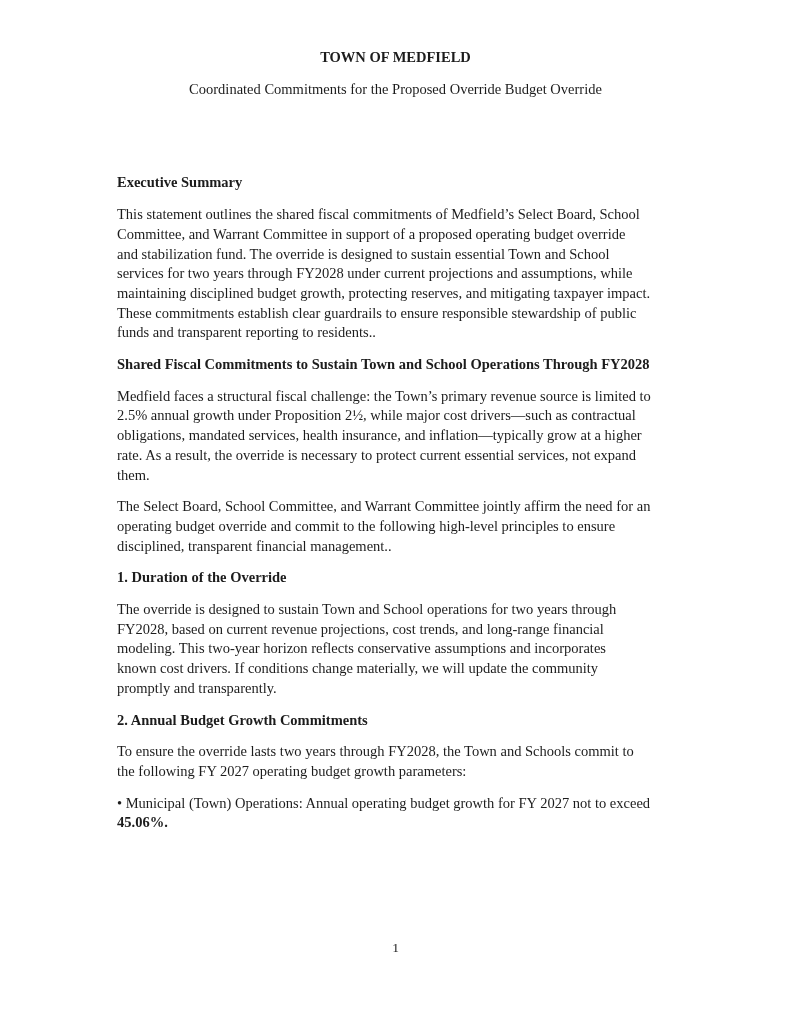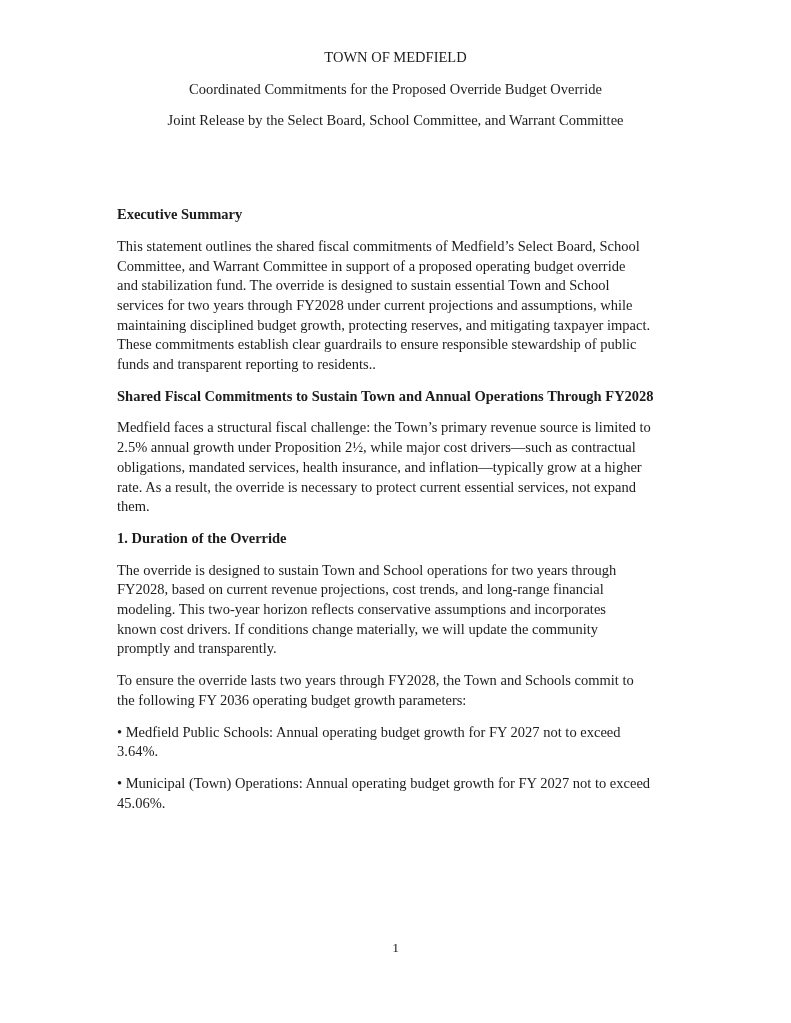--- a/index.html
+++ b/index.html
@@ -29,21 +29,21 @@
   .content-block {
     width: 622px;
     margin-top: 12px;
   }
   p {
     margin: 0 0 12px 0;
     font-size: 14.5px;
     line-height: 19.7px;
     white-space: pre-line;
   }
-  .bold { font-weight: normal; }
+  .bold { font-weight: bold; }
   .section-heading {
     font-weight: bold;
     margin: 0 0 12px 0;
   }
   .exec-heading {
     margin-top: 74px;
   }
   .footer {
     position: absolute;
     left: 0;
@@ -55,58 +55,59 @@
   }
 </style>
 </head>
 <body>
 
 <div class="page">
 
   <div class="header-block">
     <p class="bold">TOWN OF MEDFIELD</p>
     <p>Coordinated Commitments for the Proposed Override Budget Override</p>
-    <p>Joint Release by the Select Board, School Committee, and Warrant Committee</p>
   </div>
 
   <div class="content-block">
 
     <p class="section-heading exec-heading">Executive Summary</p>
 
     <p>This statement outlines the shared fiscal commitments of Medfield’s Select Board, School
 Committee, and Warrant Committee in support of a proposed operating budget override
 and stabilization fund. The override is designed to sustain essential Town and School
 services for two years through FY2028 under current projections and assumptions, while
 maintaining disciplined budget growth, protecting reserves, and mitigating taxpayer impact.
 These commitments establish clear guardrails to ensure responsible stewardship of public
 funds and transparent reporting to residents..</p>
 
-    <p class="section-heading">Shared Fiscal Commitments to Sustain Town and Annual Operations Through FY2028</p>
+    <p class="section-heading">Shared Fiscal Commitments to Sustain Town and School Operations Through FY2028</p>
 
     <p>Medfield faces a structural fiscal challenge: the Town’s primary revenue source is limited to
 2.5% annual growth under Proposition 2½, while major cost drivers—such as contractual
 obligations, mandated services, health insurance, and inflation—typically grow at a higher
 rate. As a result, the override is necessary to protect current essential services, not expand
 them.</p>
 
+    <p>The Select Board, School Committee, and Warrant Committee jointly affirm the need for an
+operating budget override and commit to the following high-level principles to ensure
+disciplined, transparent financial management..</p>
 
     <p class="section-heading">1. Duration of the Override</p>
 
     <p>The override is designed to sustain Town and School operations for two years through
 FY2028, based on current revenue projections, cost trends, and long-range financial
 modeling. This two-year horizon reflects conservative assumptions and incorporates
 known cost drivers. If conditions change materially, we will update the community
 promptly and transparently.</p>
 
+    <p class="section-heading">2. Annual Budget Growth Commitments</p>
 
     <p>To ensure the override lasts two years through FY2028, the Town and Schools commit to
-the following FY 2036 operating budget growth parameters:</p>
+the following FY 2027 operating budget growth parameters:</p>
 
-    <p><span>• Medfield Public Schools: Annual operating budget growth for FY 2027 not to exceed
-</span><span class="bold">3.64%.</span></p>
 
     <p><span>• Municipal (Town) Operations: Annual operating budget growth for FY 2027 not to exceed
 </span><span class="bold">45.06%.</span></p>
 
   </div>
 
   <div class="footer">1</div>
 
 </div>
 

